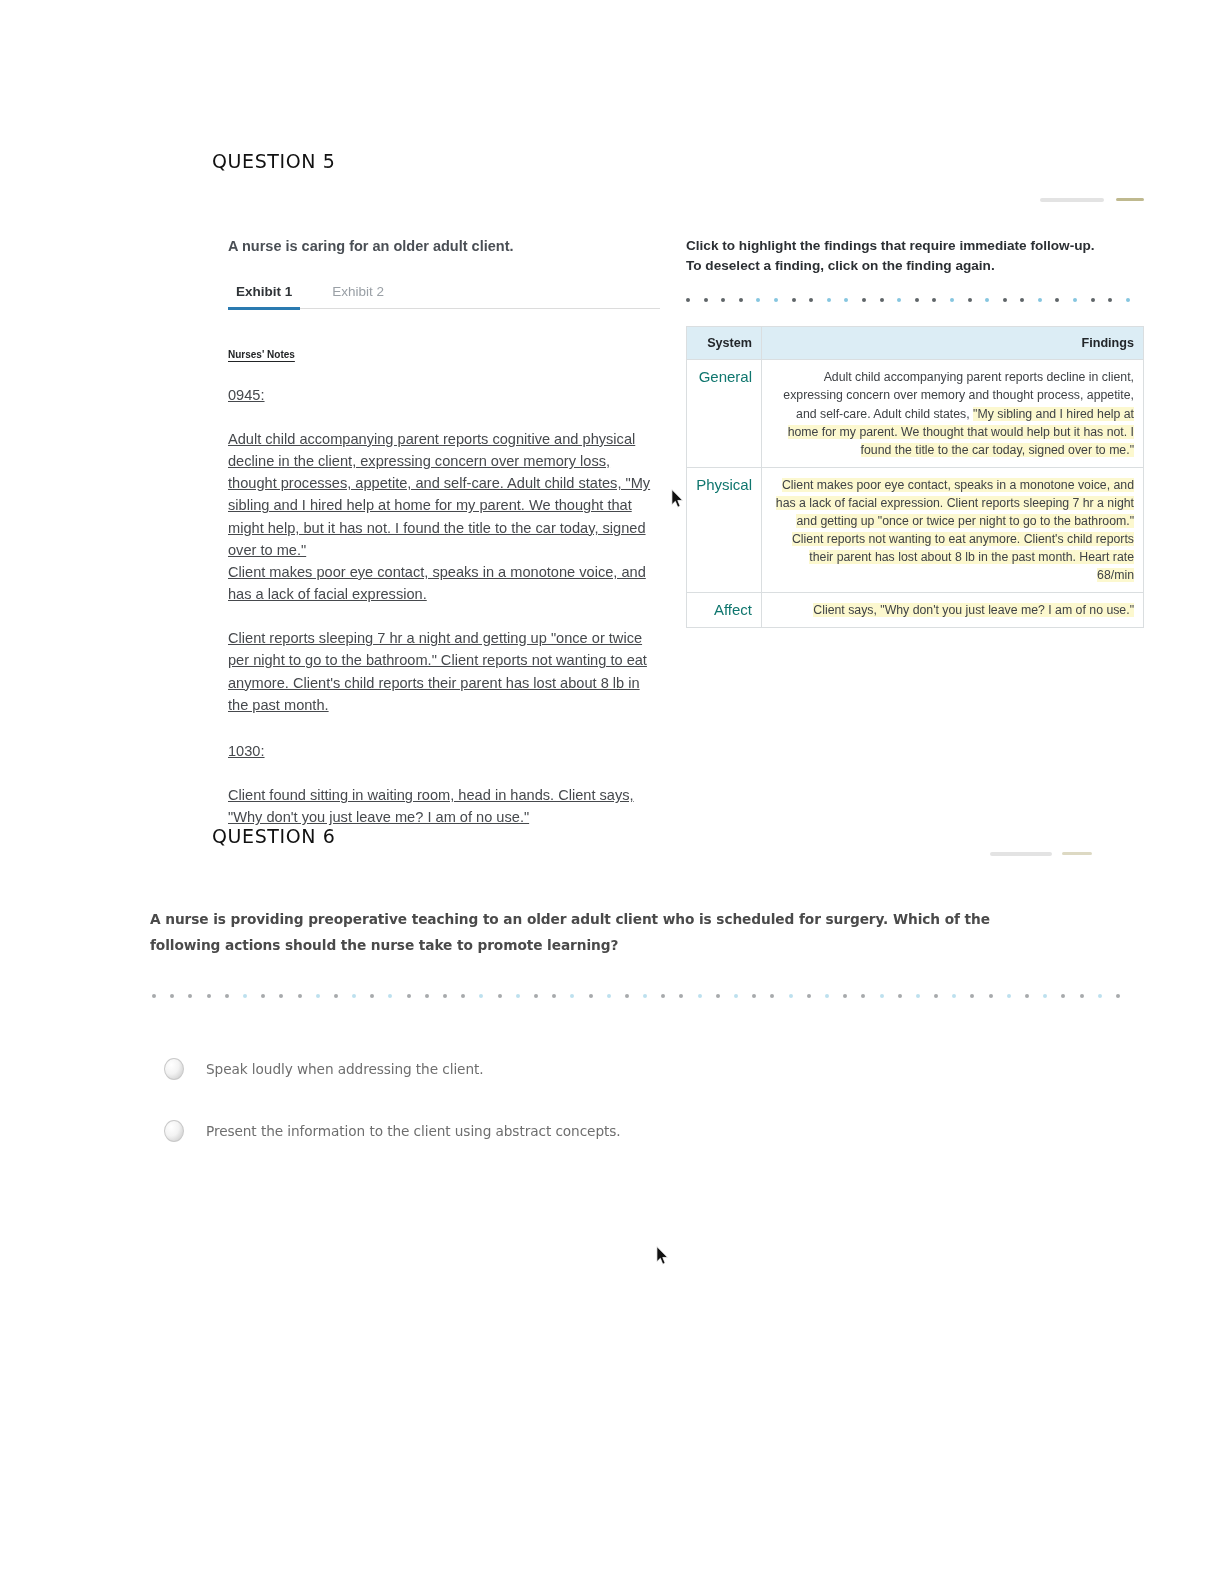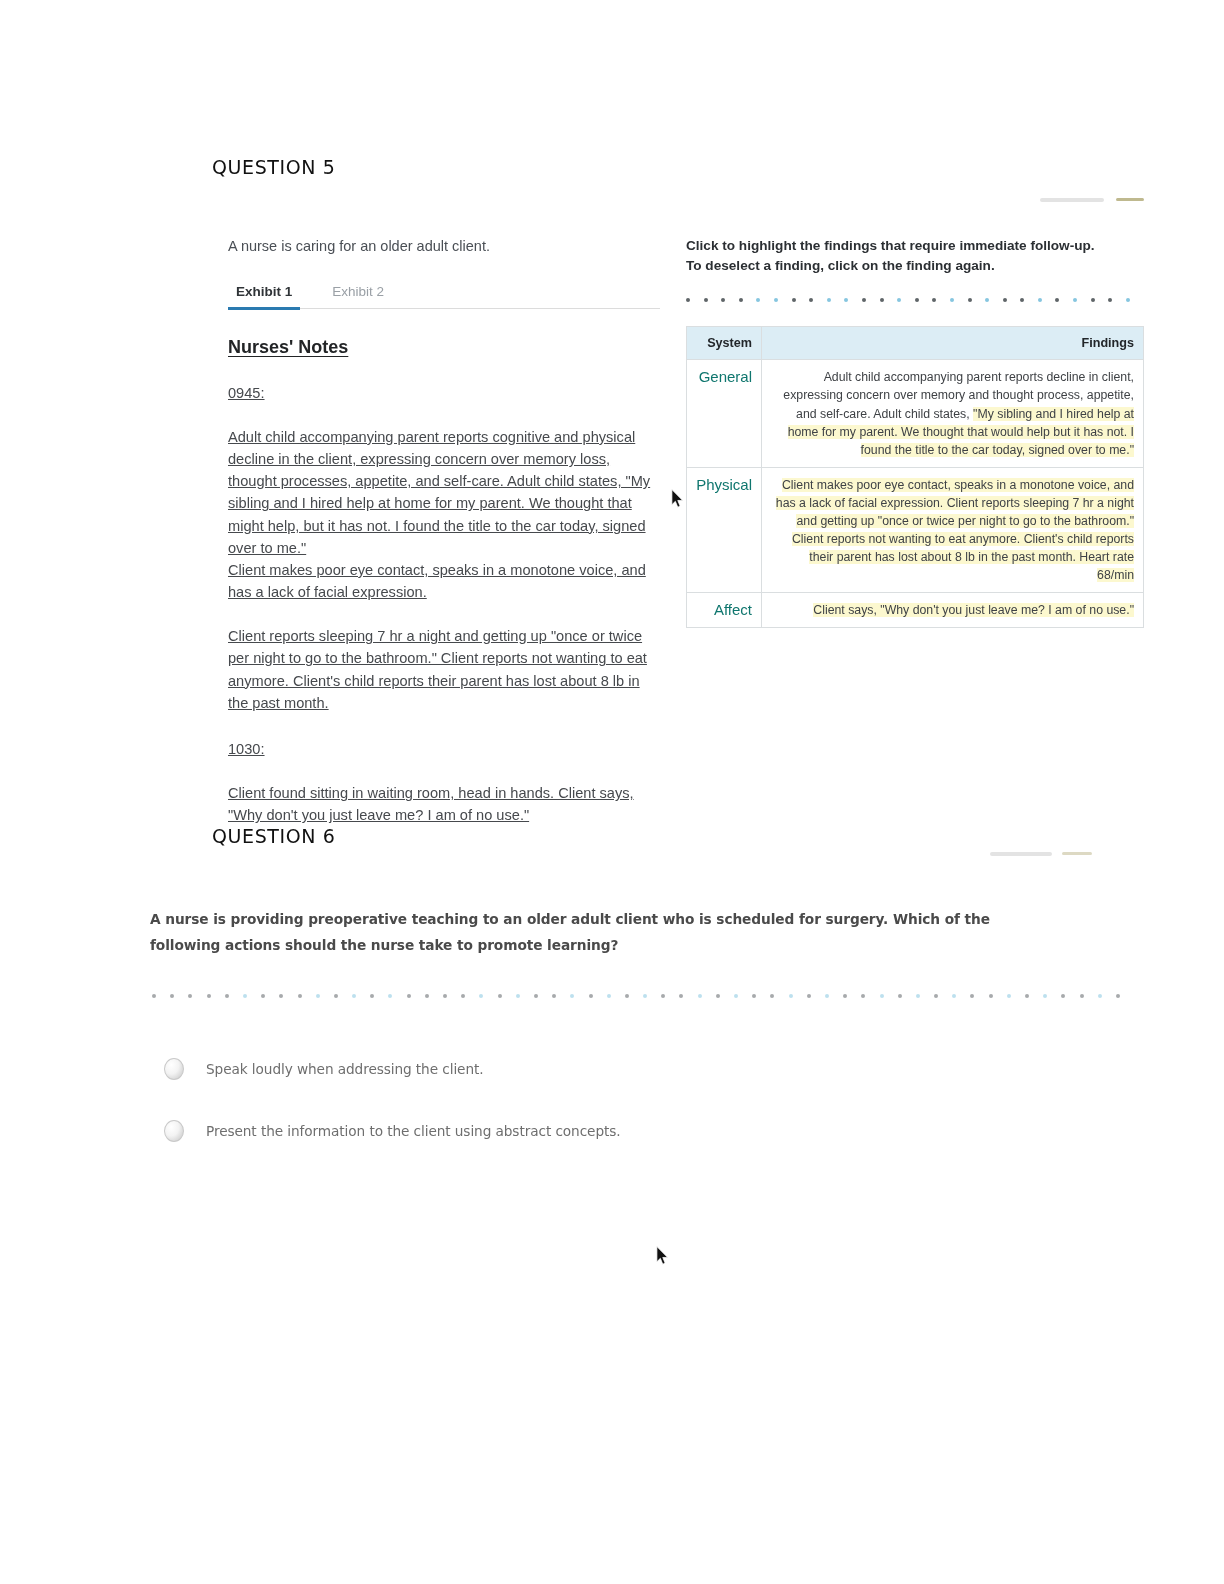--- a/index.html
+++ b/index.html
@@ -23,21 +23,21 @@
     font-family: "DejaVu Sans", sans-serif;
     font-size: 19px;
     letter-spacing: 0.6px;
     color: #111111;
     font-weight: 400;
   }
 
   
   #q5-block { position: absolute; left: 0; top: 0; width: 1224px; height: 820px; }
 
-  #q5-heading { left: 212px; top: 156px; }
+  #q5-heading { left: 212px; top: 150px; }
 
   .mini-rule-gray {
     position: absolute;
     height: 4px;
     background: #e3e3e3;
     border-radius: 2px;
   }
   .mini-rule-olive {
     position: absolute;
     height: 3px;
@@ -51,20 +51,21 @@
     position: absolute;
     left: 228px;
     top: 236px;
     width: 432px;
   }
   #exhibit-stem {
     font-size: 14.5px;
     color: #4a4f55;
     line-height: 1.5;
     margin-bottom: 26px;
+    font-weight: bold;
   }
   .tabbar {
     position: relative;
     display: flex;
     gap: 24px;
     border-bottom: 1px solid #dcdcdc;
     padding-bottom: 9px;
   }
   .tab {
     font-size: 13.5px;
@@ -72,22 +73,22 @@
     padding: 0 8px 0 8px;
   }
   .tab.active {
     color: #2f3337;
     font-weight: 700;
     border-bottom: 3px solid #2a7ab0;
     margin-bottom: -11px;
     padding-bottom: 8px;
   }
   #notes-title {
-    margin-top: 28px;
-    font-size: 18px;
+    margin-top: 40px;
+    font-size: 10px;
     font-weight: 700;
     color: #222426;
     text-decoration: underline;
     text-underline-offset: 3px;
   }
   .note-p {
     font-size: 14.6px;
     line-height: 1.52;
     color: #46494d;
     margin-top: 22px;

